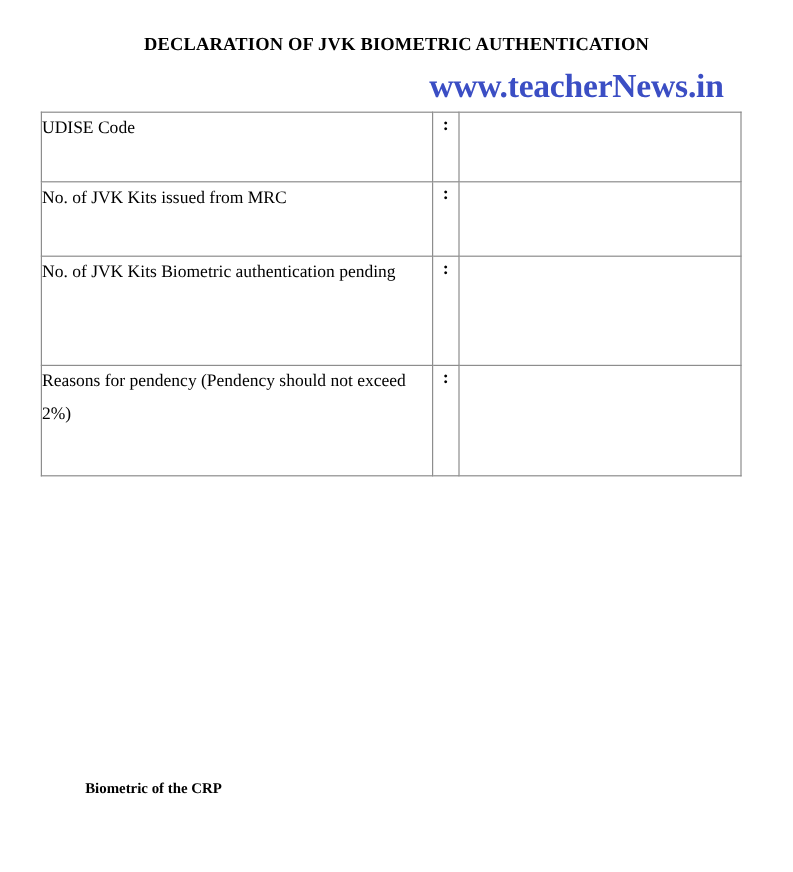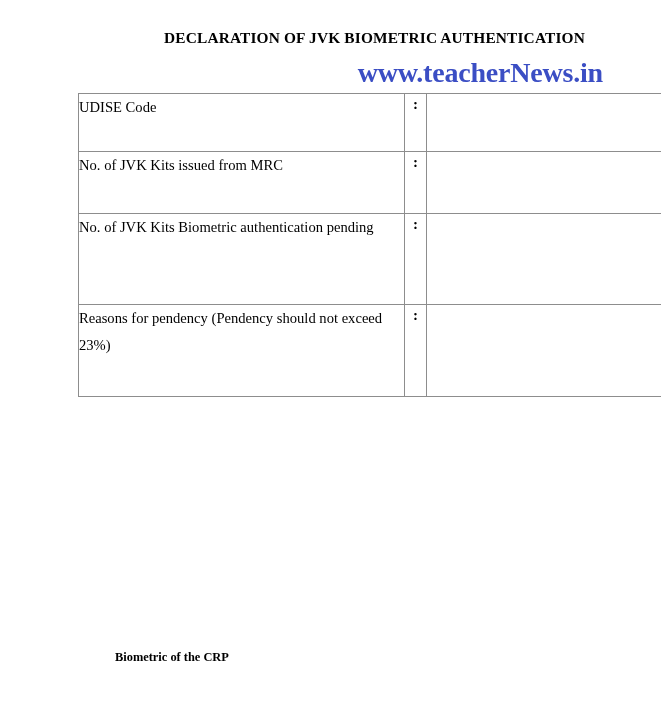--- a/index.html
+++ b/index.html
@@ -14,21 +14,20 @@
     position: relative;
     overflow: hidden;
     font-family: "Liberation Serif", "DejaVu Serif", serif;
     color: #000000;
     -webkit-font-smoothing: antialiased;
   }
 
   .page {
     position: absolute;
     inset: 0;
-    margin-left: 44px;
   }
 
   
   .doc-title {
     position: absolute;
     left: 0;
     top: 29px;
     width: 661px;
     text-align: center;
     font-family: "Liberation Serif", "DejaVu Serif", serif;
@@ -144,21 +143,21 @@
         <td class="cell-label r3">No. of JVK Kits issued from MRC</td>
         <td class="cell-colon r3">:</td>
         <td class="cell-value r3"></td>
       </tr>
       <tr>
         <td class="cell-label r5">No. of JVK Kits Biometric authentication pending</td>
         <td class="cell-colon r5">:</td>
         <td class="cell-value r5"></td>
       </tr>
       <tr>
-        <td class="cell-label r6">Reasons for pendency (Pendency should not exceed 23%)</td>
+        <td class="cell-label r6">Reasons for pendency (Pendency should not exceed 2%)</td>
         <td class="cell-colon r6">:</td>
         <td class="cell-value r6"></td>
       </tr>
     </tbody>
   </table>
 
   <div class="signature-row">
     <div class="signature sig-left">Biometric of the CRP</div>
   </div>
 

